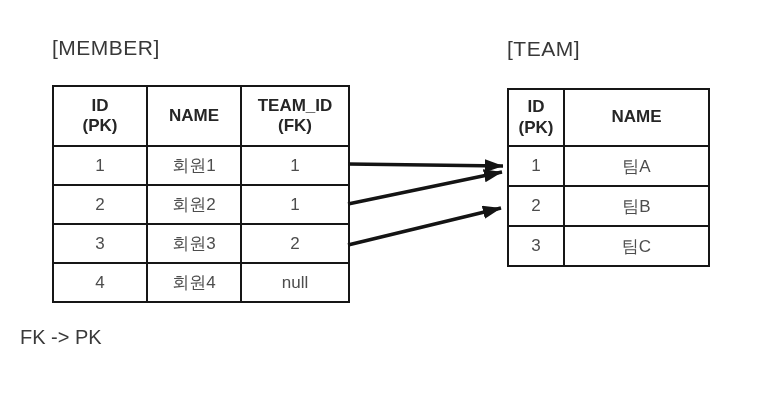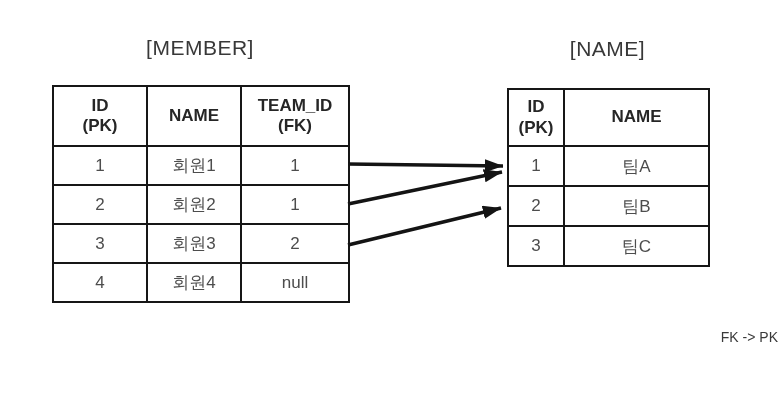--- a/index.html
+++ b/index.html
@@ -6,21 +6,20 @@
   .canvas {
     position: relative;
     width: 778px;
     height: 406px;
     background: #ffffff;
     font-family: "Liberation Sans", "DejaVu Sans", sans-serif;
     overflow: hidden;
   }
   .table-title {
     position: absolute;
-    text-align: center;
     font-size: 21px;
     font-weight: 500;
     color: #383838;
     letter-spacing: 0.5px;
   }
   .member-title { left: 52px; top: 36px; width: 296px; }
   .team-title   { left: 507px; top: 37px; width: 201px; }
 
   table.db-table {
     position: absolute;
@@ -59,33 +58,33 @@
     width: 778px; height: 406px;
     pointer-events: none;
   }
   .caption {
     position: absolute;
     top: 326px;
     left: 0;
     width: 100%;
     box-sizing: border-box;
     padding-left: 20px;
-    text-align: right;
-    font-size: 14px;
+    text-align: left;
+    font-size: 20px;
     line-height: 23px;
     color: #3a3a3a;
   }
 </style>
 </head>
 <body>
 
 <div class="canvas">
 
   <div class="table-title member-title">[MEMBER]</div>
-  <div class="table-title team-title">[NAME]</div>
+  <div class="table-title team-title">[TEAM]</div>
 
   <table class="db-table member">
     <colgroup>
         <col style="width:94px">
         <col style="width:94px">
         <col style="width:108px">
       </colgroup>
     <thead>
       <tr>
         <th>ID

